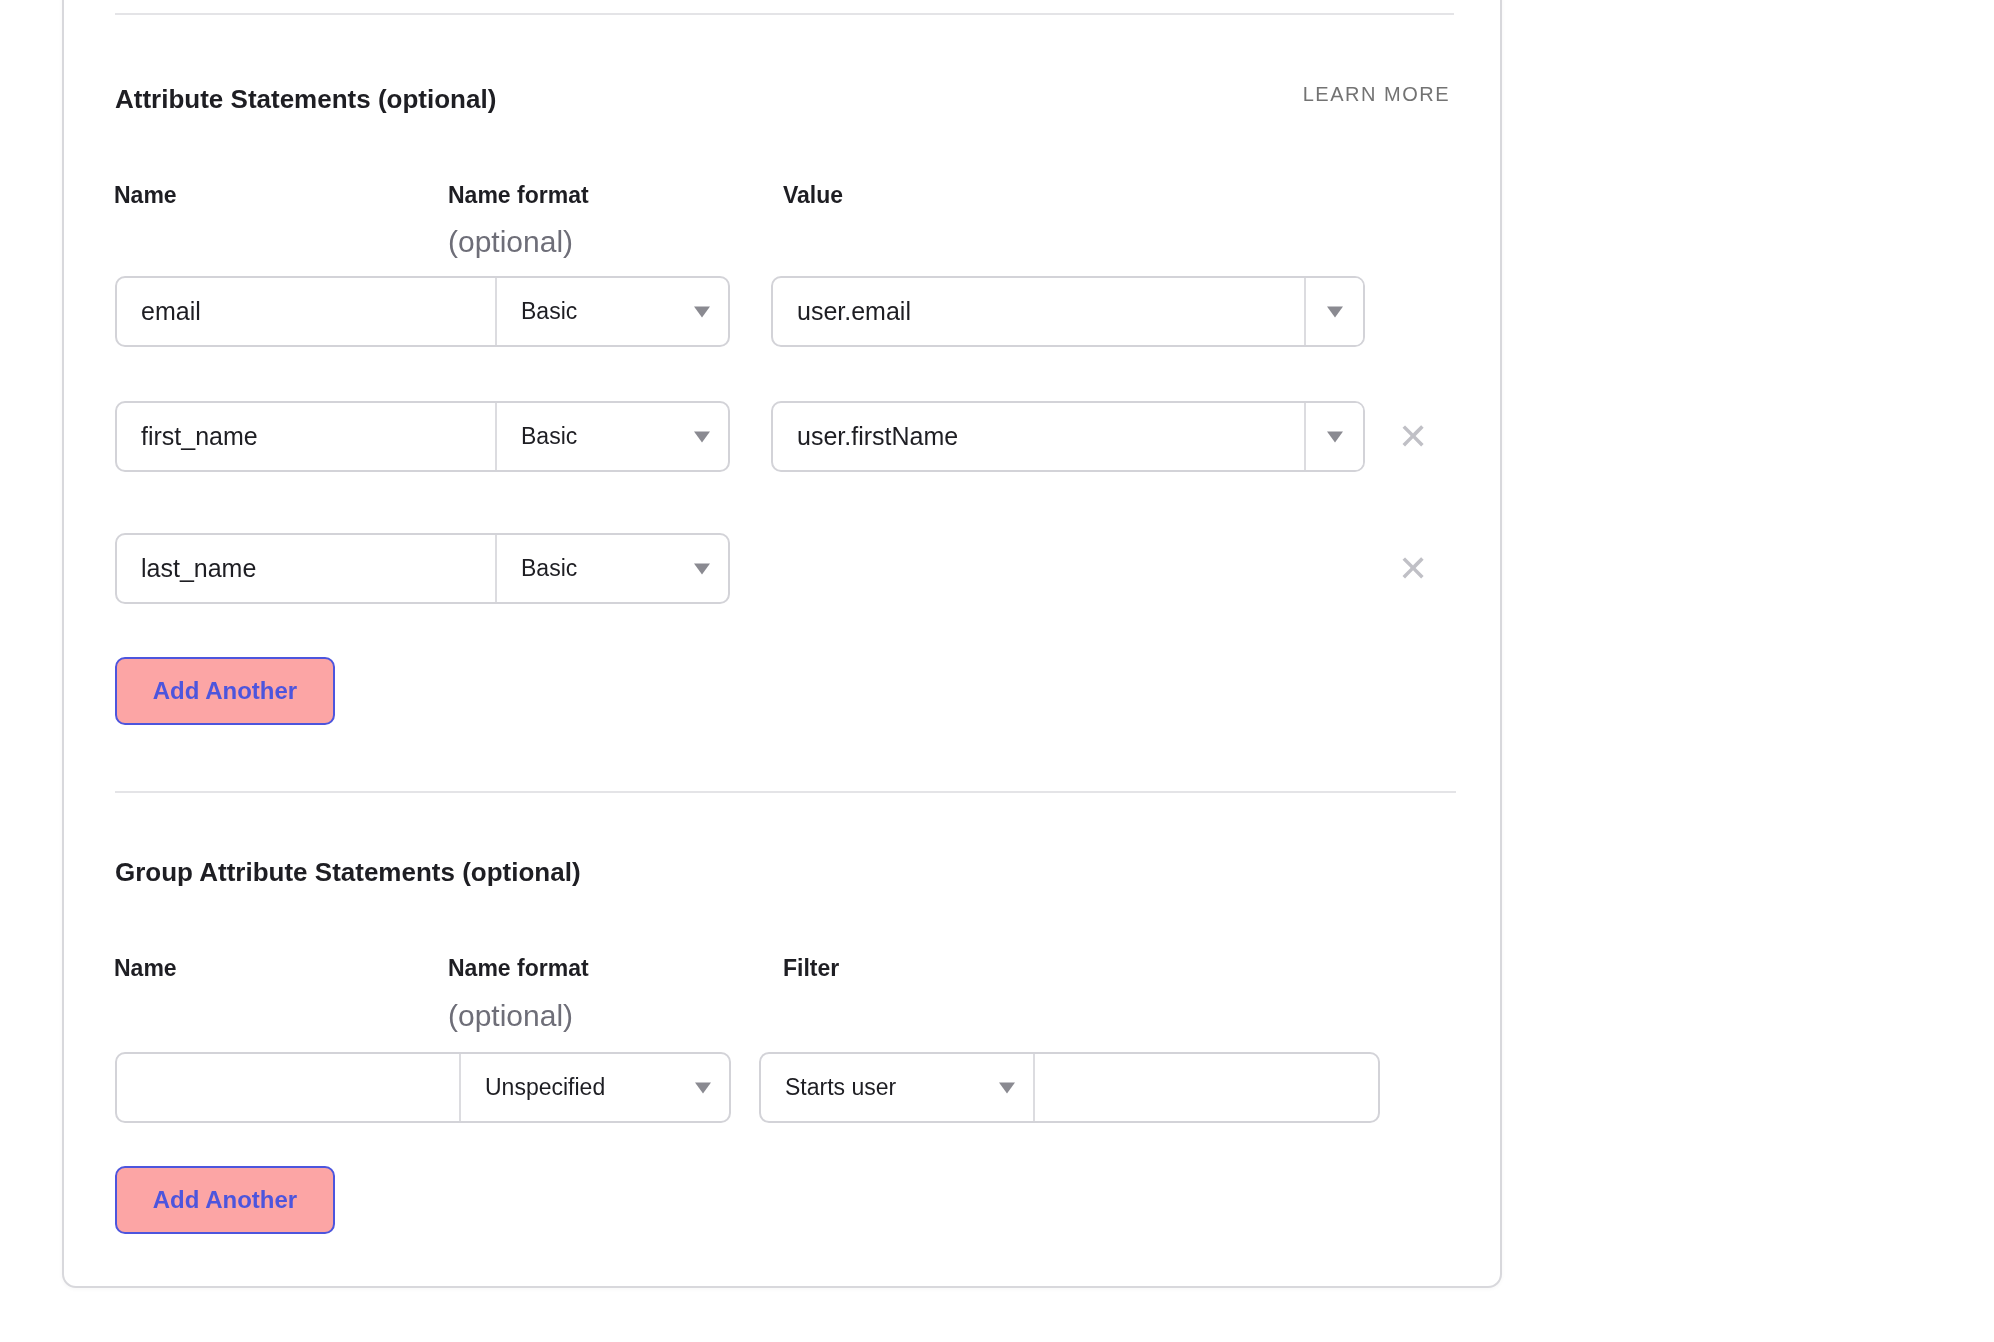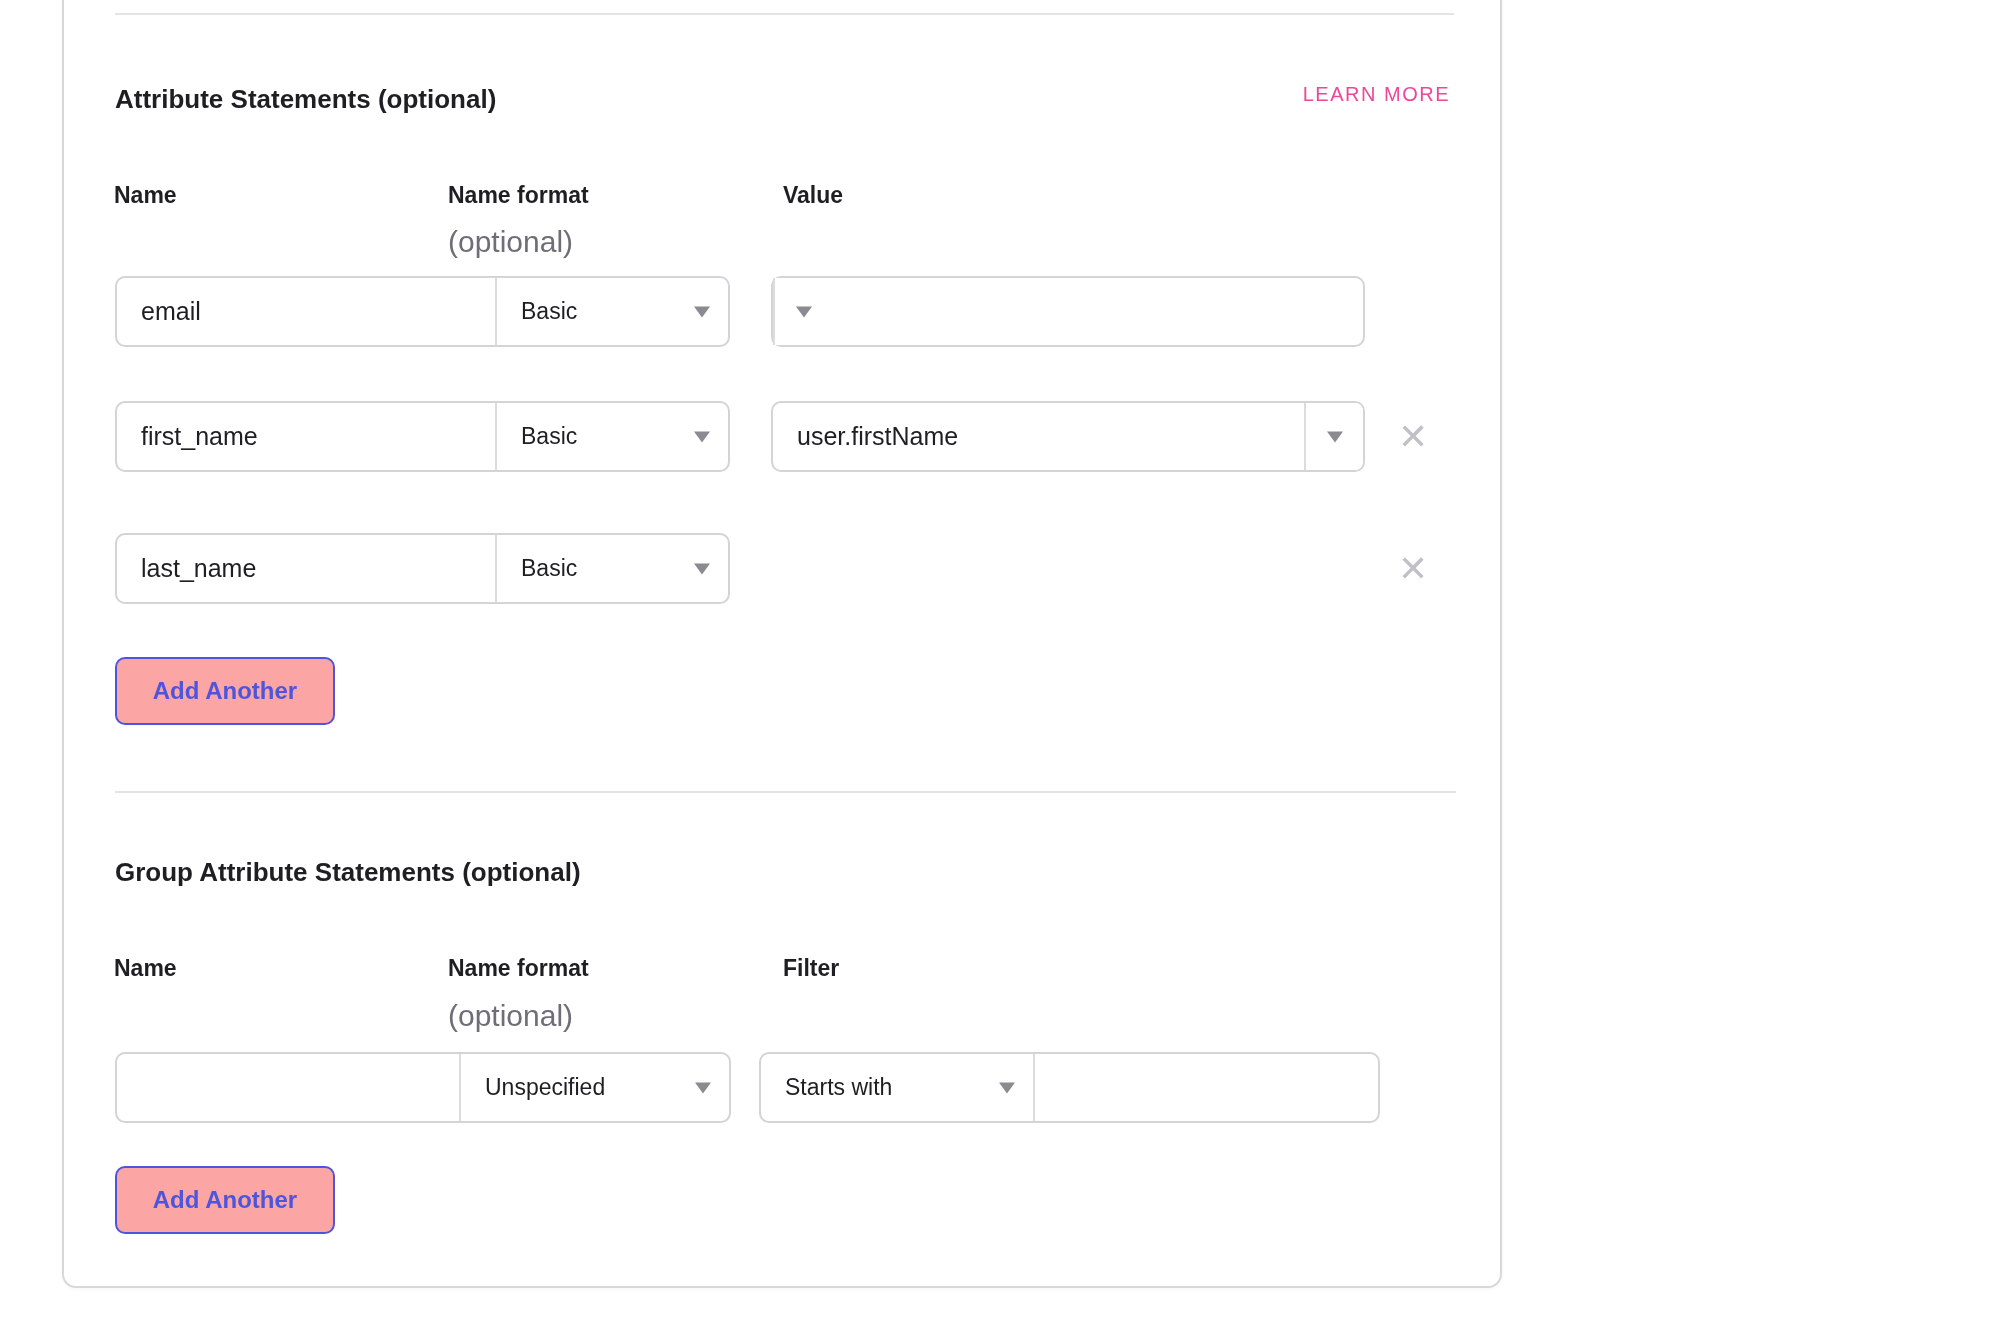--- a/index.html
+++ b/index.html
@@ -11,21 +11,21 @@
   }
   .card {
     position:absolute; left:62px; top:-24px; width:1440px; height:1312px;
     background:#ffffff; border:2px solid #d8d8dc; border-radius:14px;
     box-shadow:0 1px 4px rgba(0,0,0,0.04); box-sizing:border-box;
   }
   .divider { position:absolute; left:51px; width:1339px; height:2px; background:#e4e4e7; }
   .sec-title { position:absolute; left:51px; font-size:26px; font-weight:700; line-height:34px; color:#1e1e23; white-space:nowrap; }
   .learn-more {
     position:absolute; right:50px; top:105px; font-size:20px; font-weight:500;
-    letter-spacing:1.5px; color:#ec4899; text-decoration:none; cursor:pointer; white-space:nowrap;
+    letter-spacing:1.5px; color:#737373; text-decoration:none; cursor:pointer; white-space:nowrap;
   }
   .col-h { position:absolute; font-size:23px; font-weight:700; line-height:30px; color:#1e1e23; white-space:nowrap; }
   .col-note { position:absolute; font-size:30px; line-height:30px; color:#6e6e78; white-space:nowrap; }
 
   .row-group {
     position:absolute; height:71px; display:flex; align-items:stretch;
     background:#ffffff; border:2px solid #d3d3d8; border-radius:10px; box-sizing:border-box;
   }
   .cell-input {
     border:none; outline:none; background:transparent; min-width:0;
@@ -109,20 +109,21 @@
     <div class="col-note note-1">(optional)</div>
 
     <div class="row-group grp-a r1">
       <input class="cell-input cell-r" value="email" style="">
       <div class="select-cell">
         <span>Basic</span>
         <i class="tri"></i>
       </div>
     </div>
     <div class="row-group grp-b r1">
+      <input class="cell-input" value="user.email" style="">
       <button class="dd-btn">
         <i class="tri"></i>
       </button>
     </div>
 
     <div class="row-group grp-a r2">
       <input class="cell-input cell-r" value="first_name" style="">
       <div class="select-cell">
         <span>Basic</span>
         <i class="tri"></i>
@@ -162,21 +163,21 @@
 
     <div class="row-group grp-c r4">
       <input class="cell-input cell-r" value="" style="">
       <div class="select-cell">
         <span>Unspecified</span>
         <i class="tri"></i>
       </div>
     </div>
     <div class="row-group grp-d r4">
       <div class="select-cell cell-r">
-        <span>Starts with</span>
+        <span>Starts user</span>
         <i class="tri"></i>
       </div>
       <input class="cell-input" value="" style="">
     </div>
 
     <button class="add-btn add-2">Add Another</button>
 
   </div>
 </div>
 

